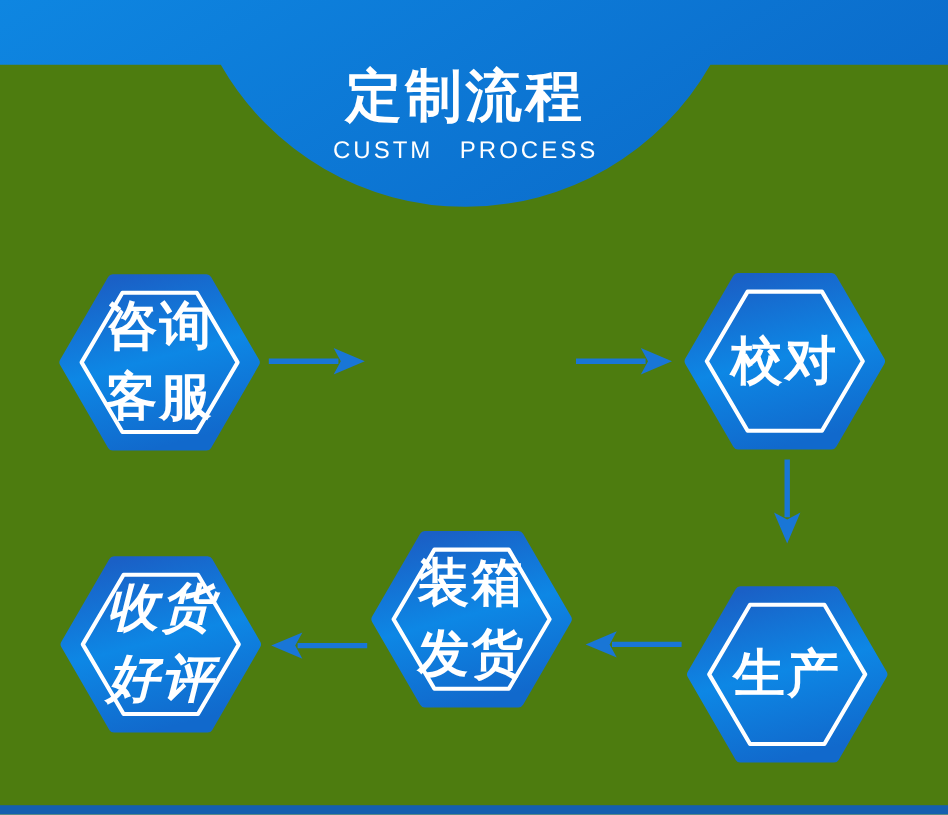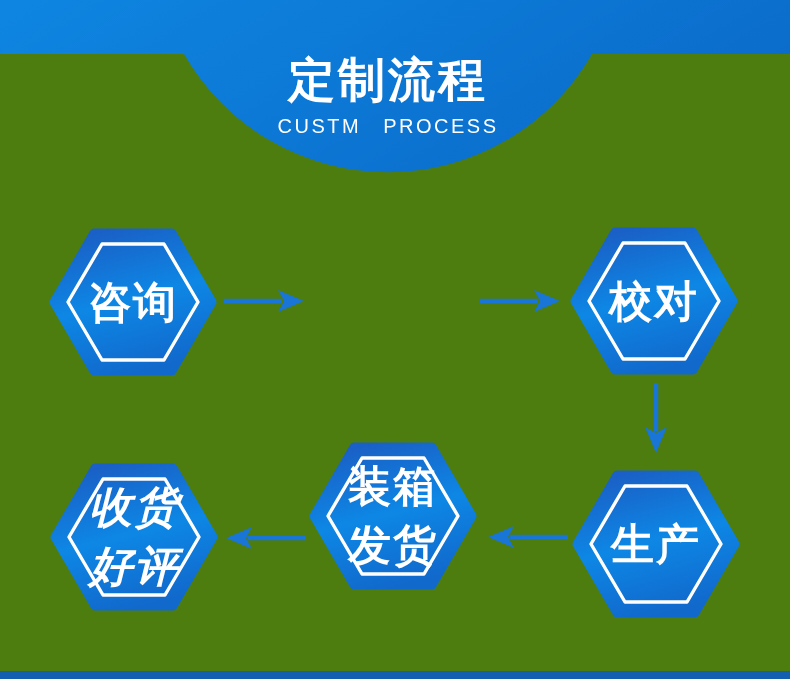--- a/index.html
+++ b/index.html
@@ -74,20 +74,21 @@
         <stop offset="0" stop-color="#1A60C6"></stop>
             <stop offset="0.5" stop-color="#0D87E5"></stop>
             <stop offset="1" stop-color="#1169CC"></stop>
       </linearGradient>
         </defs>
       <polygon points="5,74 45,5 123,5 163,74 123,143 45,143" fill="url(#hx1)" stroke="url(#hx1)" stroke-width="9" stroke-linejoin="round"></polygon>
       <polygon points="19,74 53,16 115,16 149,74 115,132 53,132" fill="none" stroke="#ffffff" stroke-width="3.4" stroke-linejoin="round"></polygon>
     </svg>
     <div class="hex-label">
       <span>咨询</span>
+      <span>客服</span>
     </div>
   </div>
 
   <svg class="arrow" style="left:222px; top:286px;" width="84" height="30" viewBox="0 0 84 30" aria-hidden="true">
     <line x1="2" y1="15" x2="60" y2="15" stroke="#1976D6" stroke-width="4.5"></line>
     <polygon points="56,4 82,15 56,26 62,15" fill="#1976D6"></polygon>
   </svg>
 
 
   <svg class="arrow" style="left:478px; top:286px;" width="84" height="30" viewBox="0 0 84 30" aria-hidden="true">
@@ -110,21 +111,21 @@
     <div class="hex-label">
       <span>校对</span>
     </div>
   </div>
 
   <svg class="arrow" style="left:641px; top:381px;" width="30" height="74" viewBox="0 0 30 74" aria-hidden="true">
     <line x1="15" y1="2" x2="15" y2="50" stroke="#1976D6" stroke-width="4.5"></line>
     <polygon points="4,46 15,72 26,46 15,52" fill="#1976D6"></polygon>
   </svg>
 
-  <div class="hex" style="left:572px; top:470px;">
+  <div class="hex" style="left:572px; top:488px;">
     <svg viewBox="0 0 168 148" aria-hidden="true">
       <defs>
           <linearGradient id="hx4" x1="0.25" y1="0" x2="0.55" y2="1">
         <stop offset="0" stop-color="#1A60C6"></stop>
             <stop offset="0.5" stop-color="#0D87E5"></stop>
             <stop offset="1" stop-color="#1169CC"></stop>
       </linearGradient>
         </defs>
       <polygon points="5,74 45,5 123,5 163,74 123,143 45,143" fill="url(#hx4)" stroke="url(#hx4)" stroke-width="9" stroke-linejoin="round"></polygon>
       <polygon points="19,74 53,16 115,16 149,74 115,132 53,132" fill="none" stroke="#ffffff" stroke-width="3.4" stroke-linejoin="round"></polygon>

